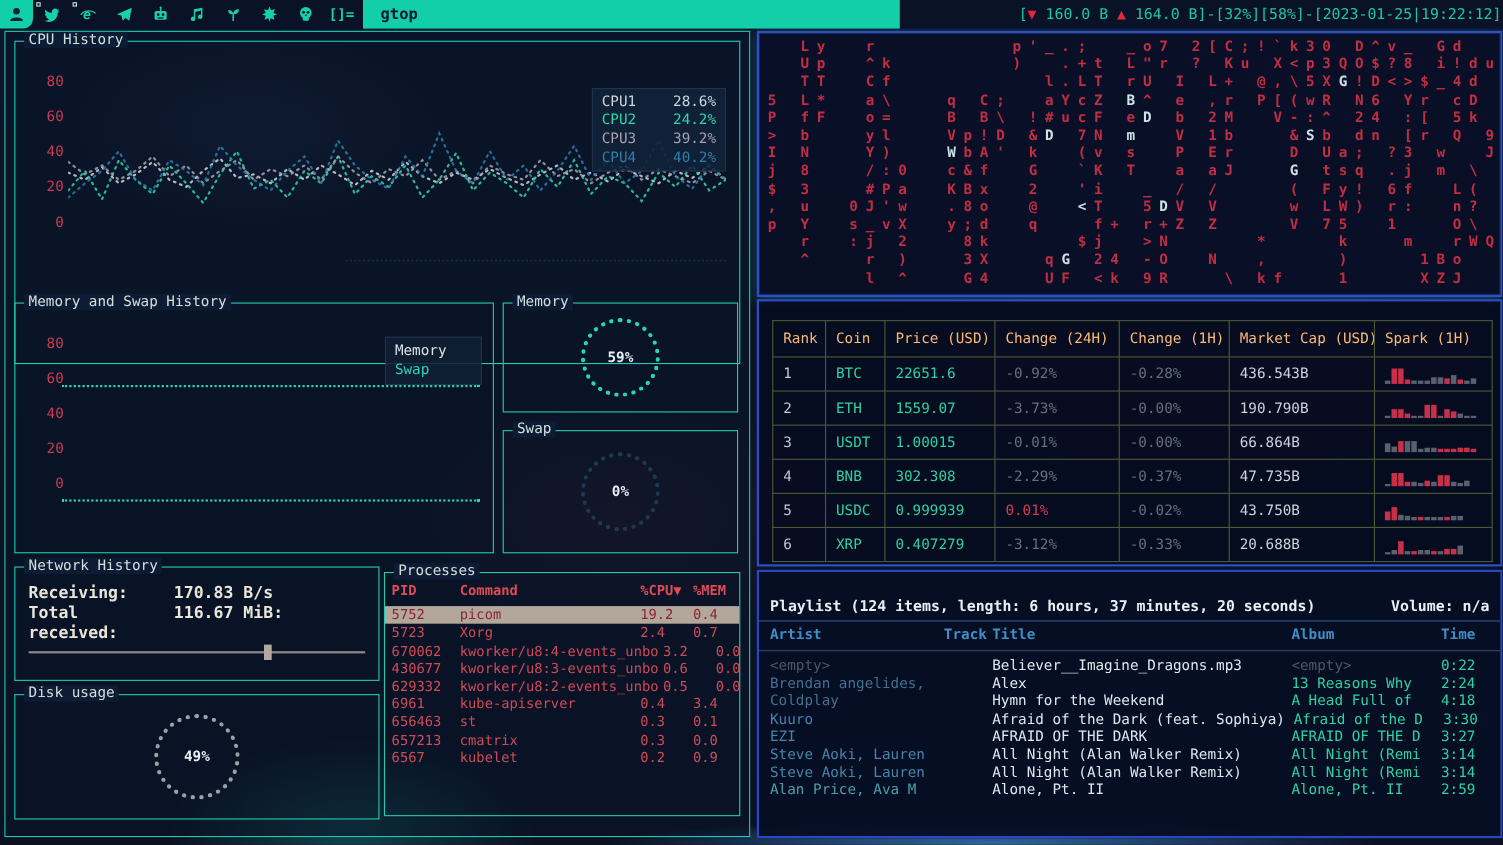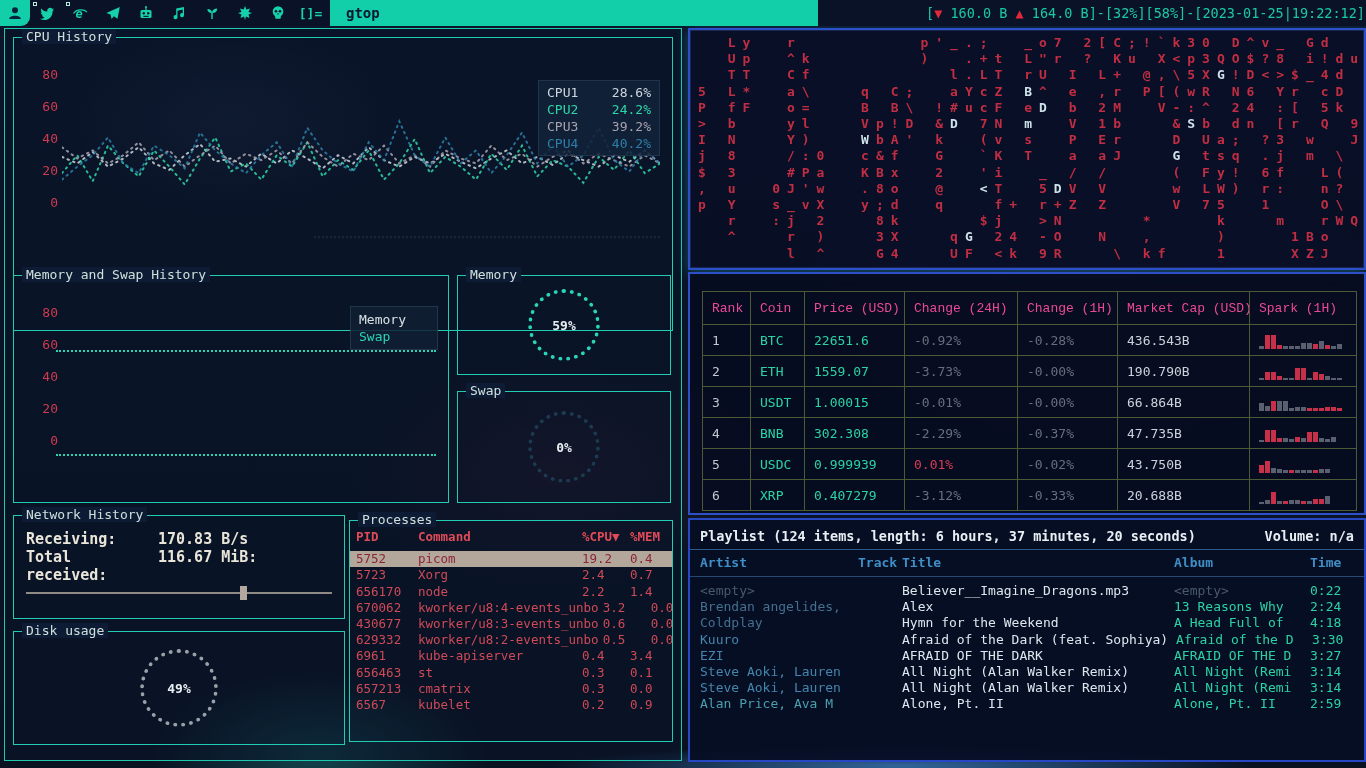--- a/index.html
+++ b/index.html
@@ -76,30 +76,30 @@
   
   #matrix-window { left:688px; top:28px; width:678px; height:242px; border:2px solid #2b50c8; background:rgba(8,14,38,0.9);
      box-shadow:0 3px 12px rgba(30,200,230,.3), inset 0 0 0 1px rgba(90,130,255,.2); padding:5px 8px; overflow:hidden;}
   .mrow { white-space:pre; font-size:13px; font-weight:bold; letter-spacing:7px; line-height:16.2px; color:#c12e43; }
   .mrow .b { color:#cfe2ea; }
 
   
   #crypto-window { left:688px; top:272px; width:678px; height:243px; border:2px solid #2b50c8; background:rgba(6,12,32,0.92); padding:17px 12px 0 12px; overflow:hidden;}
   #crypto-table { width:100%; border-collapse:collapse; font-size:13px; table-layout:fixed;}
   #crypto-table th, #crypto-table td { border:1px solid #4d5a36; padding:0 9px; height:31px; text-align:left; overflow:hidden; white-space:nowrap;}
-  #crypto-table th { color:#ec4899; font-weight:normal; height:33px;font-family:Liberation Mono, monospace;}
+  #crypto-table th { color:#fdba74; font-weight:normal; height:33px;}
   td.c-rank { color:#c2c8ce; } td.c-coin { color:#2bd3a4; } td.c-price{ color:#2bd3a4; }
   td.c-chg { color:#666f7c; } td.c-chg.red { color:#d93b52; } td.c-mcap{ color:#ccd2da; }
   .spark { display:flex; align-items:flex-end; gap:1px; height:18px; }
   .spark i { display:block; width:5px; }
   .spark i.r { background:#c8304a; } .spark i.g { background:#5a6070; }
 
   
   #player-window { left:688px; top:518px; width:678px; height:244px; border:2px solid #2747c4; background:rgba(6,14,36,0.94); overflow:hidden;}
-  #player-titlebar { display:flex; justify-content:space-between; padding:8px 10px 5px 10px; color:#e8eef2; font-weight:bold; font-size:13.5px; border-bottom:1px solid #2e5a8c;}
+  #player-titlebar { display:flex; justify-content:space-between; padding:23px 10px 5px 10px; color:#e8eef2; font-weight:bold; font-size:13.5px; border-bottom:1px solid #2e5a8c;}
   .pl-grid { display:grid; grid-template-columns:150px 36px 1fr 128px 44px; column-gap:8px; padding:0 10px; white-space:pre; overflow:hidden;}
   #player-cols { color:#3f8fc6; font-weight:bold; font-size:13px; line-height:26px; border-bottom:1px solid #234a74;}
   #player-cols .track { text-align:right; }
   .pl-row { font-size:13px; line-height:16.2px; cursor:pointer;}
   .pl-row .title { color:#dde7ee; }
   .pl-row .album { color:#2bd3a4; } .pl-row .album.dim { color:#49586b; }
   .pl-row .time  { color:#2bd3a4; }
   .tone-dim { color:#49586b; } .tone-muted { color:#44708e; } .tone-blue { color:#4585ac; } .tone-teal { color:#4a9fae; }
   #player-rows { margin-top:6px; }
 </style>
@@ -285,21 +285,20 @@
         <div id="disk-donut" class="donut">49%</div>
       </div>
   </div>
 
   <div id="proc-panel" class="panel">
     <span class="panel-title">Processes</span>
     <div class="proc-grid proc-head" id="proc-head"><span>PID</span><span>Command</span><span>%CPU▼</span><span>%MEM</span></div>
     <div id="proc-rows">
         <div class="proc-grid proc-row hl"><span>5752</span><span>picom</span><span>19.2</span><span>0.4</span></div>
         <div class="proc-grid proc-row"><span>5723</span><span>Xorg</span><span>2.4</span><span>0.7</span></div>
-        <div class="proc-grid proc-row"><span>656170</span><span>node</span><span>2.2</span><span>1.4</span></div>
         <div class="proc-grid proc-row"><span>670062</span><span>kworker/u8:4-events_unbo</span><span>3.2</span><span>0.0</span></div>
         <div class="proc-grid proc-row"><span>430677</span><span>kworker/u8:3-events_unbo</span><span>0.6</span><span>0.0</span></div>
         <div class="proc-grid proc-row"><span>629332</span><span>kworker/u8:2-events_unbo</span><span>0.5</span><span>0.0</span></div>
         <div class="proc-grid proc-row"><span>6961</span><span>kube-apiserver</span><span>0.4</span><span>3.4</span></div>
         <div class="proc-grid proc-row"><span>656463</span><span>st</span><span>0.3</span><span>0.1</span></div>
         <div class="proc-grid proc-row"><span>657213</span><span>cmatrix</span><span>0.3</span><span>0.0</span></div>
         <div class="proc-grid proc-row"><span>6567</span><span>kubelet</span><span>0.2</span><span>0.9</span></div>
       </div>
   </div>
 </div>

